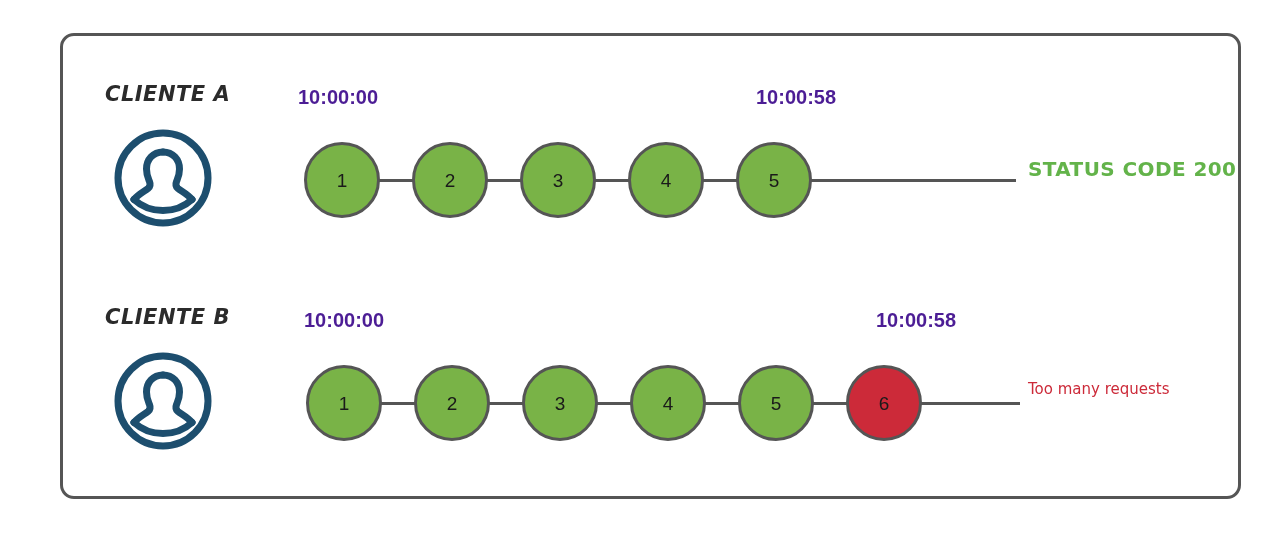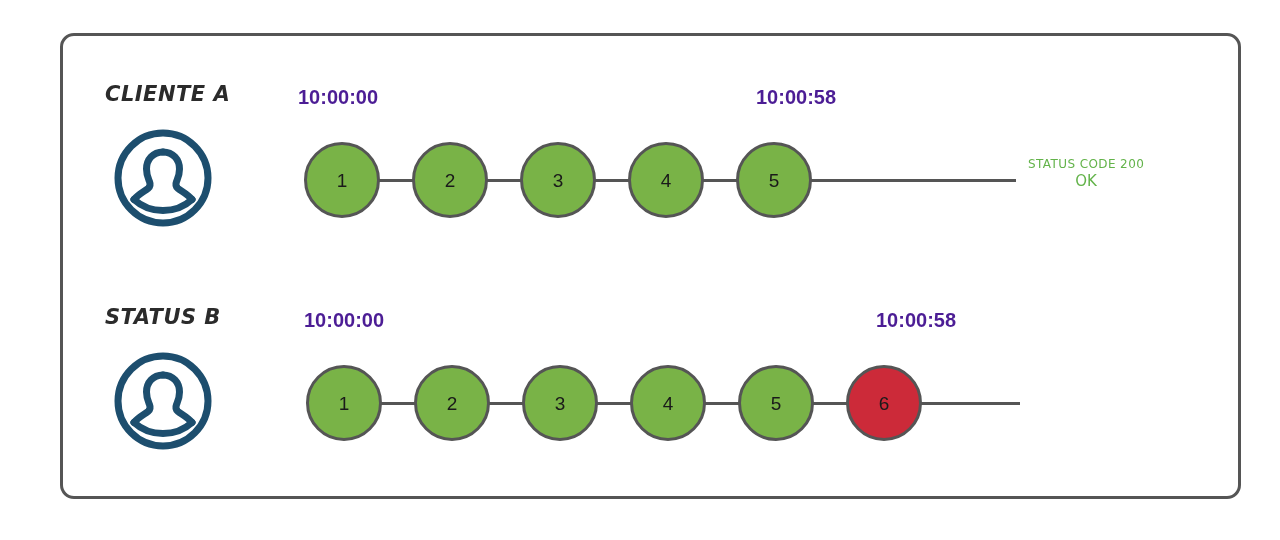--- a/index.html
+++ b/index.html
@@ -115,22 +115,23 @@
 
   
   .status {
     position: absolute;
     text-align: center;
     font-family: "DejaVu Sans", sans-serif;
     white-space: nowrap;
     line-height: 1.28;
   }
   .status .line1 {
-    font-size: 12px;
+    font-size: 20px;
     letter-spacing: 0.4px;
+    font-weight: bold;
   }
   .status .line2 {
     font-size: 15px;
   }
   .status.ok { color: #63b34a; }
   .status.err { color: #cc2a39; }
 </style>
 </head>
 <body>
 
@@ -166,27 +167,26 @@
 
       <div class="node ok" style="left:0px;">1</div>
       <div class="node ok" style="left:108px;">2</div>
       <div class="node ok" style="left:216px;">3</div>
       <div class="node ok" style="left:324px;">4</div>
       <div class="node ok" style="left:432px;">5</div>
     </div>
 
     <div class="status ok" style="left:1028px; top:157px;">
       <div class="line1">STATUS CODE 200</div>
-      <div class="line2">OK</div>
     </div>
   </div>
 
   <div class="row row-b">
 
-    <div class="client-label">STATUS B</div>
+    <div class="client-label">CLIENTE B</div>
 
     <div class="avatar">
       <svg width="100" height="100" viewBox="0 0 100 100" aria-hidden="true">
         <circle cx="50" cy="50" r="45" fill="none" stroke="#1d4e6e" stroke-width="7"></circle>
         <path d="M50 24 C40 24 33.5 31.5 33.5 41 C33.5 47.5 35.5 51 36.5 53.5
                  C37.5 56 37.5 58.5 35 60.5 C31 63.5 25 66.5 21 71.5" fill="none" stroke="#1d4e6e" stroke-width="7" stroke-linecap="round"></path>
         <path d="M50 24 C60 24 66.5 31.5 66.5 41 C66.5 47.5 64.5 51 63.5 53.5
                  C62.5 56 62.5 58.5 65 60.5 C69 63.5 75 66.5 79 71.5" fill="none" stroke="#1d4e6e" stroke-width="7" stroke-linecap="round"></path>
         <path d="M21 71.5 C28 78 38 82.5 50 82.5 C62 82.5 72 78 79 71.5" fill="none" stroke="#1d4e6e" stroke-width="7" stroke-linecap="round"></path>
       </svg>
@@ -206,16 +206,17 @@
 
       <div class="node ok" style="left:0px;">1</div>
       <div class="node ok" style="left:108px;">2</div>
       <div class="node ok" style="left:216px;">3</div>
       <div class="node ok" style="left:324px;">4</div>
       <div class="node ok" style="left:432px;">5</div>
       <div class="node blocked" style="left:540px;">6</div>
     </div>
 
     <div class="status err" style="left:1028px; top:157px;">
+      <div class="line2">Too many requests</div>
     </div>
   </div>
 
 </div>
 
 </body></html>

